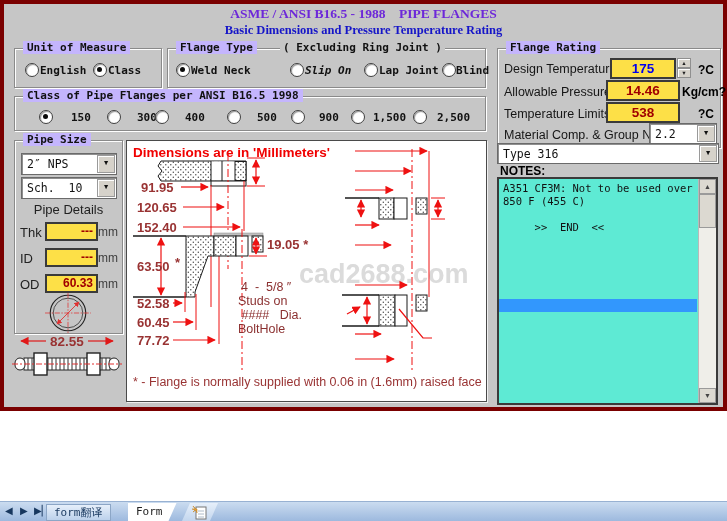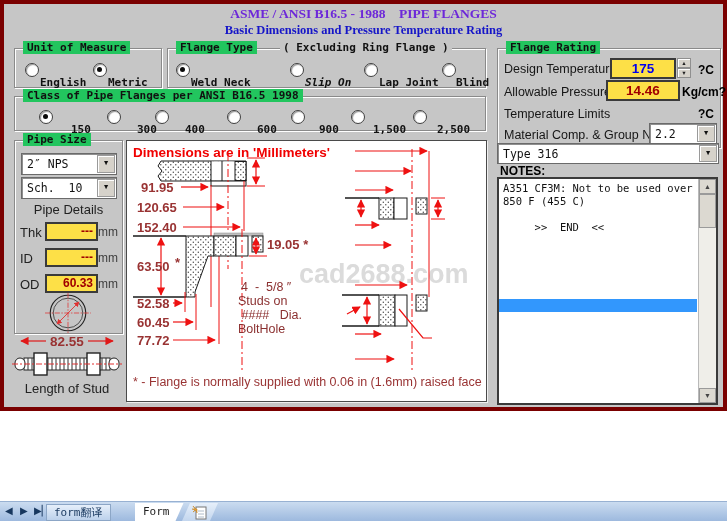--- a/index.html
+++ b/index.html
@@ -8,50 +8,50 @@
   .abs{position:absolute;}
   
   .vbform{left:0;top:0;width:727px;height:411px;background:#C6C6C6;
           box-shadow:inset 0 0 0 4px #7A0000;}
   .title1{left:0;top:6px;width:100%;text-align:center;color:#6d28d9;white-space:pre;
           font:bold 13.5px "Liberation Serif",serif;}
   .title2{left:0;top:23px;width:100%;text-align:center;color:#1515C8;white-space:pre;
           font:bold 12.5px "Liberation Serif",serif;}
   
   .gb{border:1px solid #8a8a8a;box-shadow:1px 1px 0 #ffffff,inset 1px 1px 0 #fdfdfd;}
-  .gb .cap{position:absolute;top:-8px;left:8px;background:#22c55e;padding:0 4px;color:#111;
+  .gb .cap{position:absolute;top:-8px;left:8px;background:#c4b5fd;padding:0 4px;color:#111;
            font:bold 11px "DejaVu Sans Mono",monospace;white-space:pre;}
   .cap2{position:absolute;top:-8px;background:#C6C6C6;padding:0 3px;color:#111;
         font:bold 11px "DejaVu Sans Mono",monospace;white-space:pre;}
   .radio{position:absolute;width:12px;height:12px;border-radius:50%;background:#fff;
          border:1px solid #404040;box-shadow:inset 1px 1px 1px #9a9a9a;}
   .radio.checked::after{content:"";position:absolute;left:3px;top:3px;width:5px;height:5px;
          border-radius:50%;background:#0a0a0a;}
-  .rlabel{position:absolute;color:#111;font:bold 11px "DejaVu Sans Mono",monospace;white-space:pre;margin-top:12px;}
+  .rlabel{position:absolute;color:#111;font:bold 11px "DejaVu Sans Mono",monospace;white-space:pre;}
   
   .field{position:absolute;background:#fde047;border:2px solid #3a3a3a;text-align:center;
          font:bold 13.5px "Liberation Sans",sans-serif;}
   .lbl{position:absolute;color:#161616;font:12.5px "Liberation Sans",sans-serif;white-space:nowrap;}
   .unit{position:absolute;color:#000;font:bold 12px "Liberation Sans",sans-serif;white-space:nowrap;}
   .blue{color:#0000EE;} .dred{color:#A00000;}
   .combo{position:absolute;background:#fff;border:1px solid #6a6a6a;
          box-shadow:inset 1px 1px 0 #8f8f8f;
          font:11.5px "DejaVu Sans Mono",monospace;color:#111;}
   .combo .cv{position:absolute;left:5px;top:3px;white-space:pre;}
   .combo .cbtn{position:absolute;right:1px;top:1px;bottom:1px;width:16px;background:#D6D2CA;
          border:1px solid #9a9a9a;box-shadow:inset 1px 1px 0 #fff;
          text-align:center;font-size:7px;line-height:15px;color:#111;}
   .spin{position:absolute;width:14px;height:21px;}
   .spin span{position:absolute;left:0;width:14px;height:10px;background:#D6D2CA;
          border:1px solid #8f8f8f;box-shadow:inset 1px 1px 0 #fff;box-sizing:border-box;
          font-size:5.5px;line-height:8px;text-align:center;color:#222;}
   .spin .dn{top:10px;}
   
   .noteslabel{font:bold 12px "Liberation Sans",sans-serif;color:#000;}
-  .listbox{background:#ffffff;border:2px solid #3a3a3a;}
+  .listbox{background:#5eead4;border:2px solid #3a3a3a;}
   .listbox .txt{position:absolute;left:4px;top:3px;right:20px;
         font:10.5px "DejaVu Sans Mono",monospace;color:#111;line-height:13px;white-space:pre;}
   .selrow{position:absolute;left:0;width:198px;height:13px;background:#3297FD;}
   .sb{position:absolute;right:0;top:0;bottom:0;width:17px;background:#EFEEE9;
       border-left:1px solid #b9b9b9;}
   .sb .btn{position:absolute;left:0;width:17px;height:15px;background:#DCD9D1;
       border:1px solid #9a9a9a;box-sizing:border-box;text-align:center;
       font-size:7px;line-height:13px;color:#444;}
   .sb .down{bottom:0;}
   .sb .thumb{position:absolute;left:0;top:15px;width:17px;height:34px;background:#DCD9D1;
@@ -67,64 +67,64 @@
   
   .sheetarea{left:0;top:411px;width:727px;height:90px;background:#fff;}
   .tabbar{left:0;top:501px;width:727px;height:20px;
           background:linear-gradient(#CBDCF0,#9DB9DE);border-top:1px solid #98B1D2;box-sizing:border-box;}
   .navarrow{position:absolute;top:3px;color:#17375E;font-size:10px;cursor:default;}
   .tab1{position:absolute;left:46px;top:2px;height:15px;padding:0 7px;
         background:linear-gradient(#E6EFFA,#BCD1EB);border:1px solid #8CA6C6;
         color:#17375E;font:11px "DejaVu Sans Mono",monospace;line-height:15px;}
   .tab2{position:absolute;left:128px;top:1px;height:18px;padding:0 14px 0 8px;background:#fff;
         clip-path:polygon(0 0,100% 0,calc(100% - 8px) 100%,0 100%);
-        color:#222;font:11px "DejaVu Sans Mono",monospace;line-height:17px;margin-left:7px;}
+        color:#222;font:11px "DejaVu Sans Mono",monospace;line-height:17px;}
   .tab3{position:absolute;left:182px;top:1px;width:36px;height:18px;
         background:linear-gradient(#E6EFFA,#C3D6EE);
         clip-path:polygon(8px 0,100% 0,calc(100% - 8px) 100%,0 100%);}
 </style>
 </head>
 <body>
 
 <div class="abs vbform">
 
   <div class="abs title1">ASME / ANSI B16.5 - 1988    PIPE FLANGES</div>
   <div class="abs title2">Basic Dimensions and Pressure Temperature Rating</div>
 
   <div class="abs gb" style="left:14px;top:48px;width:146px;height:38px;">
     <span class="cap">Unit of Measure</span>
     <span class="radio" style="left:10px;top:14px;"></span>
     <span class="rlabel" style="left:25px;top:15px;">English</span>
     <span class="radio checked" style="left:78px;top:14px;"></span>
-    <span class="rlabel" style="left:93px;top:15px;">Metric</span>
+    <span class="rlabel" style="left:93px;top:15px;">Class</span>
   </div>
 
   <div class="abs gb" style="left:167px;top:48px;width:317px;height:38px;">
     <span class="cap">Flange Type</span>
-    <span class="cap2" style="left:112px;">( Excluding Ring Flange )</span>
+    <span class="cap2" style="left:112px;">( Excluding Ring Joint )</span>
     <span class="radio checked" style="left:8px;top:14px;"></span>
     <span class="rlabel" style="left:23px;top:15px;">Weld Neck</span>
     <span class="radio" style="left:122px;top:14px;"></span>
     <span class="rlabel" style="left:137px;top:15px;font-style:italic;">Slip On</span>
     <span class="radio" style="left:196px;top:14px;"></span>
     <span class="rlabel" style="left:211px;top:15px;">Lap Joint</span>
     <span class="radio" style="left:274px;top:14px;"></span>
     <span class="rlabel" style="left:288px;top:15px;">Blind</span>
   </div>
 
   <div class="abs gb" style="left:14px;top:96px;width:470px;height:33px;">
     <span class="cap">Class of Pipe Flanges per ANSI B16.5 1998</span>
     <span class="radio checked" style="left:24px;top:13px;"></span>
     <span class="rlabel" style="left:56px;top:14px;">150</span>
     <span class="radio" style="left:92px;top:13px;"></span>
     <span class="rlabel" style="left:122px;top:14px;">300</span>
     <span class="radio" style="left:140px;top:13px;"></span>
     <span class="rlabel" style="left:170px;top:14px;">400</span>
     <span class="radio" style="left:212px;top:13px;"></span>
-    <span class="rlabel" style="left:242px;top:14px;">600</span>
+    <span class="rlabel" style="left:242px;top:14px;">500</span>
     <span class="radio" style="left:276px;top:13px;"></span>
     <span class="rlabel" style="left:304px;top:14px;">900</span>
     <span class="radio" style="left:336px;top:13px;"></span>
     <span class="rlabel" style="left:358px;top:14px;text-align:right;">1,500</span>
     <span class="radio" style="left:398px;top:13px;"></span>
     <span class="rlabel" style="left:422px;top:14px;">2,500</span>
   </div>
 
   <div class="abs gb" style="left:497px;top:48px;width:222px;height:98px;">
     <span class="cap">Flange Rating</span>
@@ -132,20 +132,21 @@
     <div class="field blue" style="left:112px;top:9px;width:62px;height:17px;line-height:17px;">175</div>
     <div class="spin" style="left:179px;top:9px;">
       <span class="up">▲</span>
       <span class="dn">▼</span>
     </div>
     <span class="unit" style="left:200px;top:14px;">?C</span>
     <span class="lbl" style="left:6px;top:36px;">Allowable Pressure</span>
     <div class="field dred" style="left:108px;top:31px;width:70px;height:17px;line-height:17px;">14.46</div>
     <span class="unit" style="left:184px;top:36px;">Kg/cm?</span>
     <span class="lbl" style="left:6px;top:58px;">Temperature Limits</span>
+    <div class="field dred" style="left:108px;top:53px;width:70px;height:17px;line-height:17px;">538</div>
     <span class="unit" style="left:200px;top:58px;">?C</span>
     <span class="lbl" style="left:6px;top:79px;">Material Comp. &amp; Group No</span>
     <div class="combo" style="left:151px;top:74px;width:66px;height:19px;">
       <span class="cv">2.2</span>
       <span class="cbtn">▼</span>
     </div>
   </div>
   <div class="combo abs" style="left:497px;top:143px;width:220px;height:19px;">
     <span class="cv">Type 316</span>
     <span class="cbtn">▼</span>
@@ -221,21 +222,20 @@
         <line x1="72" y1="24" x2="72" y2="36"></line>
       <line x1="90" y1="24" x2="90" y2="36"></line>
         <line x1="94" y1="24" x2="94" y2="36"></line>
     </g>
     <rect x="22" y="19" width="13" height="22" fill="#fff" stroke="#222" stroke-width="1.4"></rect>
     <rect x="75" y="19" width="13" height="22" fill="#fff" stroke="#222" stroke-width="1.4"></rect>
     <rect x="3" y="24" width="10" height="12" rx="5" fill="#fff" stroke="#222"></rect>
     <rect x="97" y="24" width="10" height="12" rx="5" fill="#fff" stroke="#222"></rect>
     <line x1="0" y1="30" x2="110" y2="30" stroke="#E03030" stroke-width="1" stroke-dasharray="6 2 2 2"></line>
   </svg>
-  <div class="abs pd-label" style="left:12px;top:381px;width:110px;text-align:center;">Length of Stud</div>
 
   <div class="abs diagram" style="left:126px;top:140px;width:359px;height:260px;">
     <svg width="359" height="260" viewBox="0 0 359 260">
       <defs>
         <pattern id="dots" width="5" height="5" patternUnits="userSpaceOnUse">
           <rect width="5" height="5" fill="#fff"></rect>
           <circle cx="1.3" cy="1.3" r="0.7" fill="#444"></circle>
           <circle cx="3.8" cy="3.8" r="0.7" fill="#444"></circle>
         </pattern>
         <marker id="arrR" viewBox="0 0 10 10" refX="9" refY="5" markerWidth="7" markerHeight="7" orient="auto-start-reverse">

